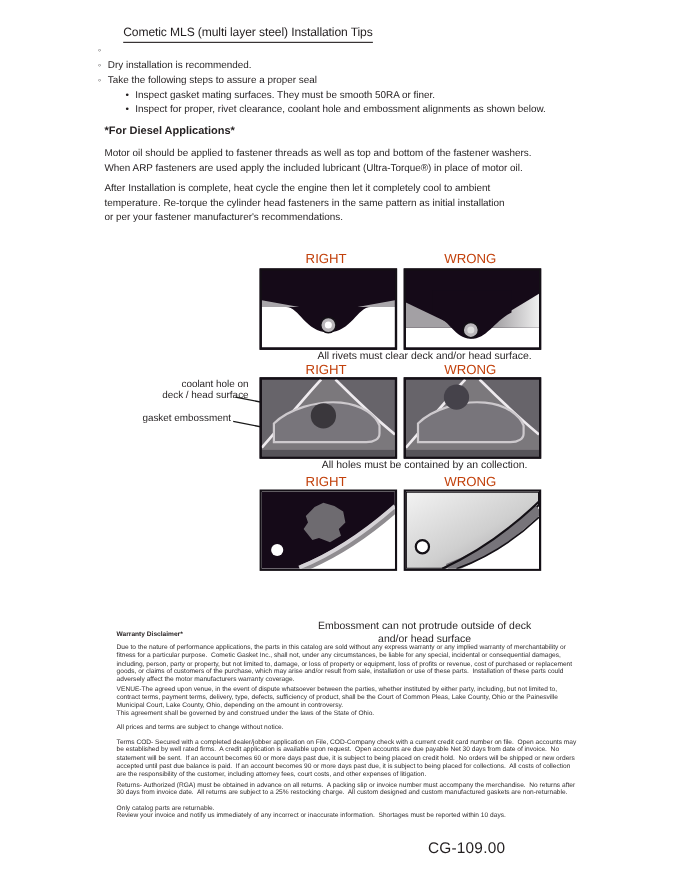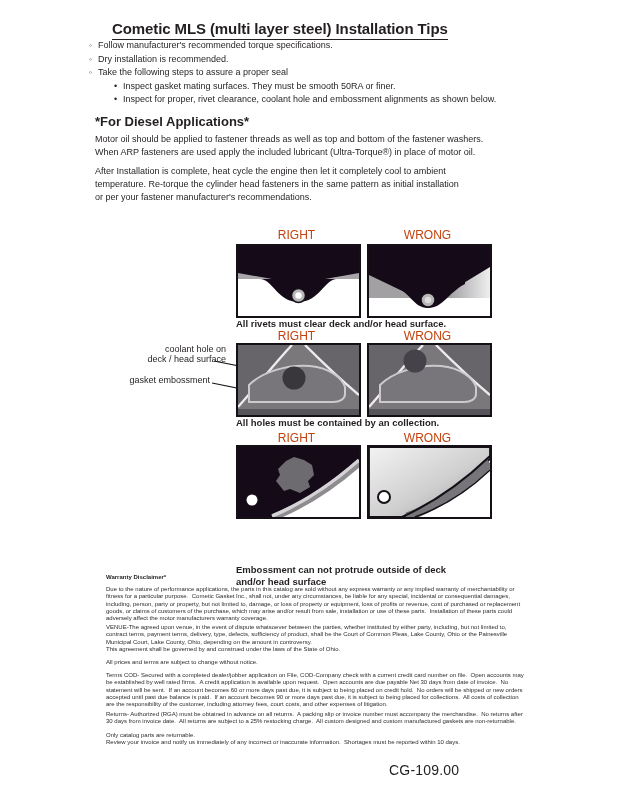--- a/index.html
+++ b/index.html
@@ -2,52 +2,51 @@
 <html><head>
 <meta charset="utf-8">
 <style>
   html,body { margin:0; padding:0; background:#ffffff; }
   .page {
     position:relative; width:618px; height:800px; background:#ffffff;
     font-family:"Liberation Sans", sans-serif; color:#231f20; overflow:hidden;
   }
   .abs { position:absolute; }
   .title {
-    font-weight:bold; font-size:15px; letter-spacing:-0.1px;
+    font-weight:normal; font-size:11px; letter-spacing:-0.1px;
     border-bottom:1.5px solid #231f20; padding-bottom:2px; display:inline-block;
   }
   .bullets { font-size:9px; line-height:13.6px; }
   .bullet-row { display:flex; align-items:flex-start; }
   .bullet-row.sub { margin-left:25px; }
   .marker { flex:none; width:9px; font-size:9px; }
   .marker.hollow { font-size:8px; }
-  .section-heading { font-weight:bold; font-size:13px; }
+  .section-heading { font-weight:bold; font-size:10px; }
   .body-text { font-size:9px; line-height:13px; white-space:pre-line; }
   .fig-label { font-size:12px; width:125px; text-align:center; color:#c2410c; }
   .panel { width:121px; height:70px; border:2px solid #141016; background:#150a18; }
   .panel svg { display:block; }
-  .fig-caption { font-weight:bold; font-size:9.5px; line-height:12px; white-space:pre-line; }
+  .fig-caption { font-weight:normal; font-size:9.5px; line-height:12px; white-space:pre-line;text-align:center; }
   .annot { font-size:9px; line-height:10px; text-align:right; white-space:pre-line; }
   .fineprint-heading { font-size:6px; font-weight:bold; }
   .fineprint { font-size:6px; line-height:7.3px; white-space:pre; color:#2f2b2c; }
   .footer-code { font-size:14px; letter-spacing:0.2px; }
 </style>
 </head>
 <body>
 
 <div class="page">
 
   <div class="abs" style="left:112px; top:20px;">
     <span class="title">Cometic MLS (multi layer steel) Installation Tips</span>
   </div>
 
   <div class="abs bullets" style="left:89px; top:39px; width:450px;">
     <div class="bullet-row">
       <span class="marker hollow">◦</span>
-      <span>Follow manufacturer's recommended torque specifications.</span>
     </div>
     <div class="bullet-row">
       <span class="marker hollow">◦</span>
       <span>Dry installation is recommended.</span>
     </div>
     <div class="bullet-row">
       <span class="marker hollow">◦</span>
       <span>Take the following steps to assure a proper seal</span>
     </div>
     <div class="bullet-row sub">

